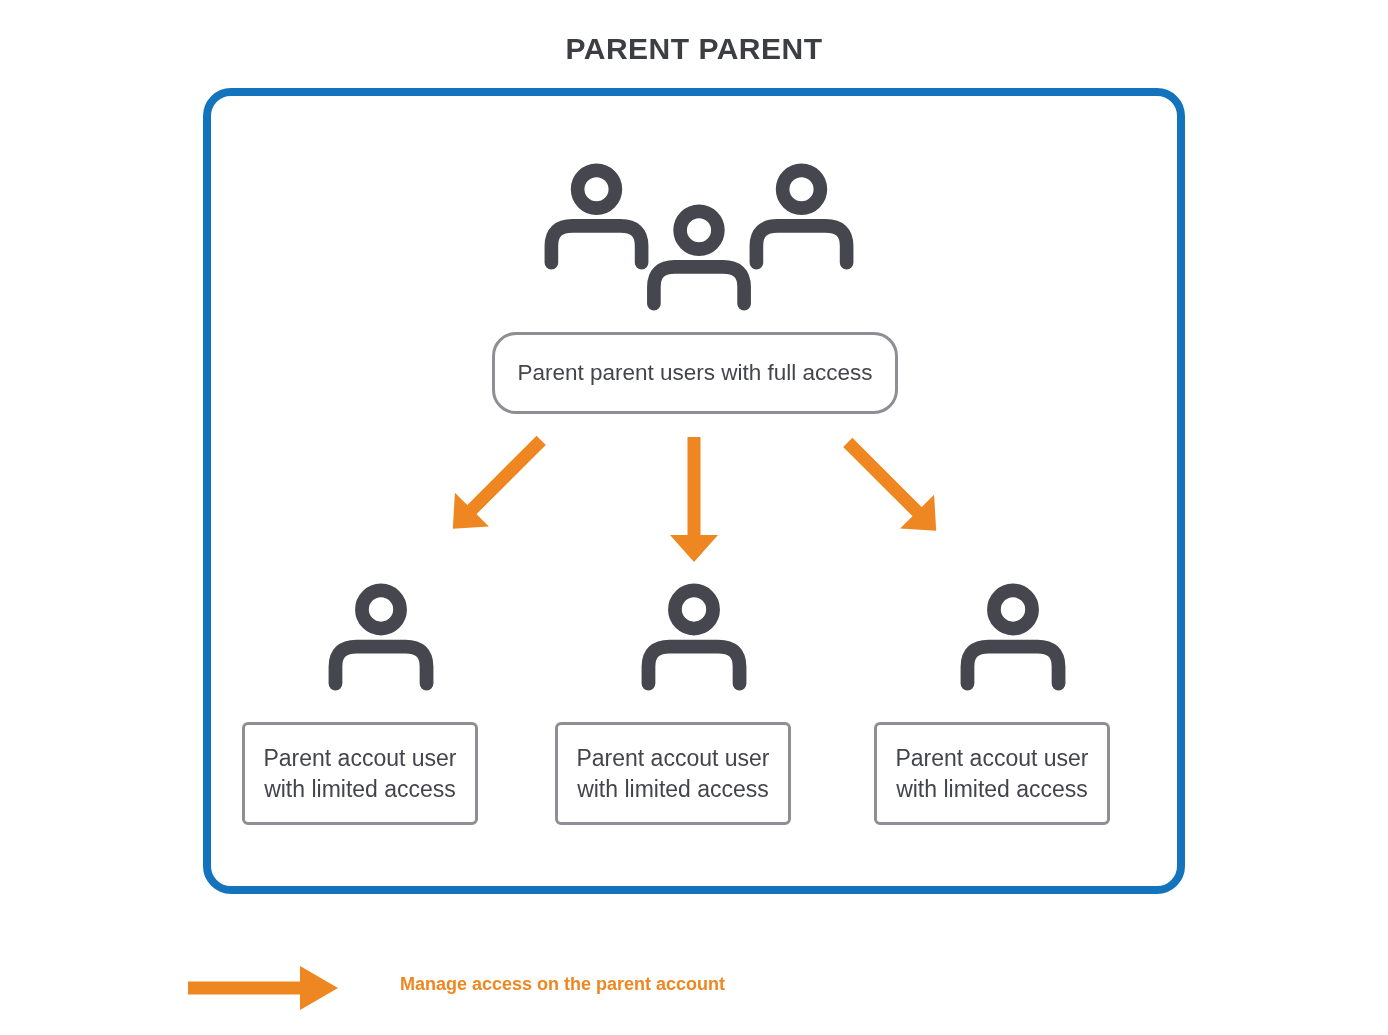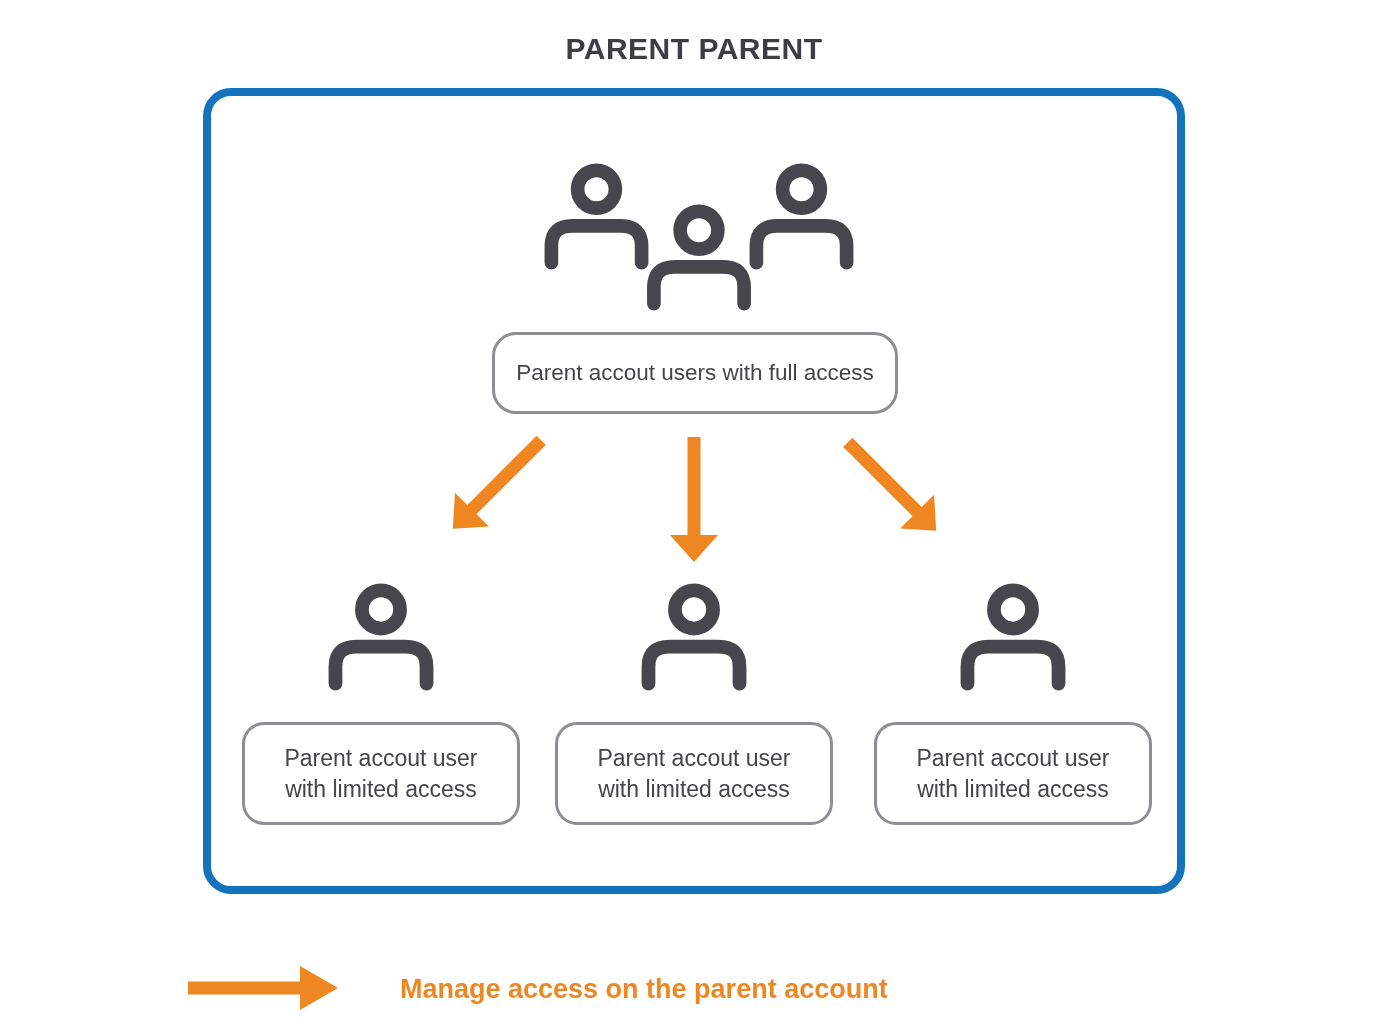--- a/index.html
+++ b/index.html
@@ -9,31 +9,31 @@
   .title{position:absolute;top:32px;left:0;width:100%;text-align:center;
          font-size:30px;font-weight:800;color:#3d3e44;letter-spacing:.5px;}
 
   .frame{position:absolute;left:203px;top:88px;width:982px;height:806px;
          border:8px solid #1373bc;border-radius:28px;box-sizing:border-box;background:#ffffff;}
 
   .pill{position:absolute;border:3px solid #8e8e94;border-radius:24px;box-sizing:border-box;
         display:flex;flex-direction:column;align-items:center;justify-content:center;
         text-align:center;color:#44454b;background:#ffffff;}
   .pill-full{left:492px;top:332px;width:406px;height:82px;font-size:22.5px;}
-  .pill-limited{top:722px;width:278px;height:103px;font-size:23px;line-height:31px;border-radius:22px;}
+  .pill-limited{top:722px;width:236px;height:103px;font-size:23px;line-height:31px;border-radius:6px;}
   .pill-l1{left:242px;} .pill-l2{left:555px;} .pill-l3{left:874px;}
 
   .icon-abs{position:absolute;overflow:visible;}
   .arrow{position:absolute;}
   .arrow svg{display:block;overflow:visible;}
   .rot45{transform:rotate(45deg);}
   .rotm45{transform:rotate(-45deg);}
 
   .legend-arrow{position:absolute;left:188px;top:966px;}
-  .legend-label{position:absolute;left:400px;top:974px;font-size:27px;font-weight:700;color:#ee8722;}
+  .legend-label{position:absolute;left:400px;top:974px;font-size:18px;font-weight:700;color:#ee8722;}
 </style>
 </head>
 <body>
 
 <div class="stage">
 
   <svg width="0" height="0" style="position:absolute" aria-hidden="true">
     <defs>
       <symbol id="person-shape" viewBox="0 0 100 102" overflow="visible">
         <circle cx="50" cy="25" r="18" fill="none" stroke="#45464e" stroke-width="13"></circle>
@@ -46,21 +46,21 @@
 
   <div class="frame"></div>
 
   <svg class="icon-abs" style="left:544px;top:163px" width="310" height="150" viewBox="0 0 310 150">
     <use href="#person-shape" x="0" y="0" width="105" height="107"></use>
     <use href="#person-shape" x="205" y="0" width="105" height="107"></use>
     <use href="#person-shape" x="102.5" y="41" width="105" height="107"></use>
   </svg>
 
   <div class="pill pill-full">
-    <span>Parent accout users with full access</span>
+    <span>Parent parent users with full access</span>
   </div>
 
   <div class="arrow rot45" style="left:473px;top:422px">
     <svg width="48" height="125" viewBox="0 0 48 125" fill="#ee8722">
       <rect x="17.5" y="0" width="13" height="100"></rect>
         <polygon points="0,98 48,98 24,125"></polygon>
     </svg>
   </div>
   <div class="arrow" style="left:670px;top:437px">
     <svg width="48" height="125" viewBox="0 0 48 125" fill="#ee8722">

